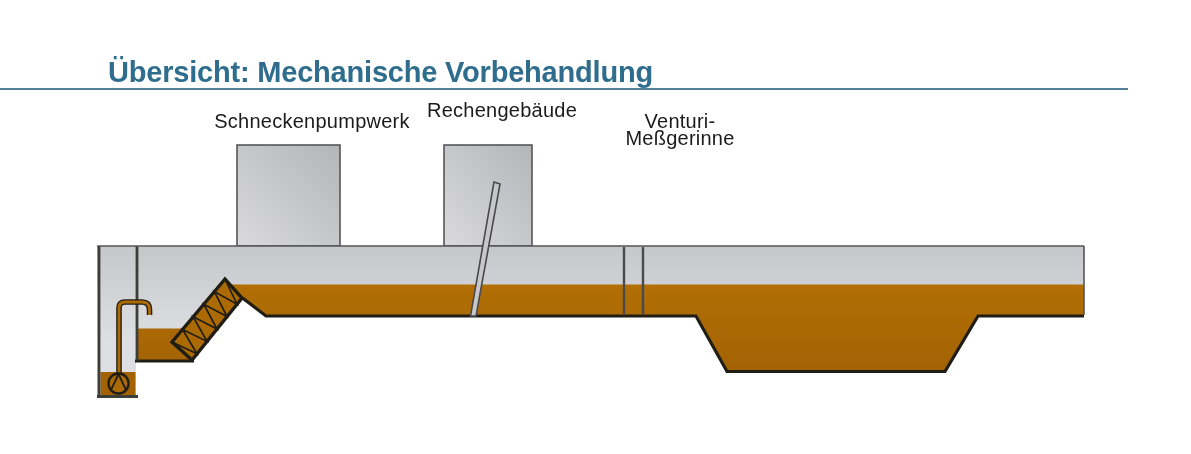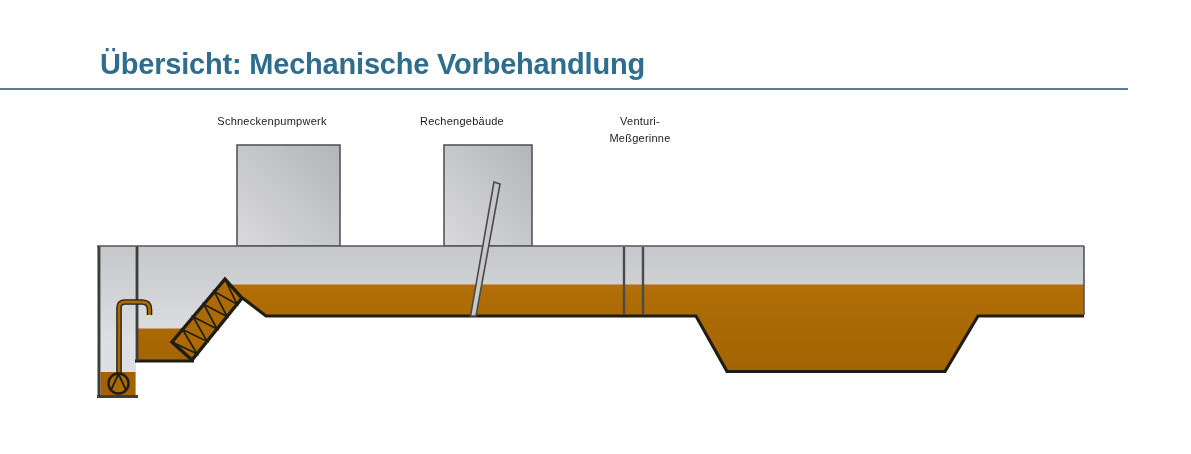--- a/index.html
+++ b/index.html
@@ -11,37 +11,37 @@
     --rake-fill:#C8C8CA; --venturi-line:#4A4A4C; --background:#FFFFFF;
   }
   html,body{margin:0;padding:0;}
   .page{
     position:relative; width:1191px; height:454px;
     background:var(--background);
     font-family:"Liberation Sans", sans-serif;
     overflow:hidden;
   }
   .page-title{
-    position:absolute; left:100px; top:48px; margin:0;
+    position:absolute; left:100px; top:48px; margin:8px;
     font-size:29px; font-weight:bold; letter-spacing:-0.2px;
     color:var(--title); white-space:nowrap;
   }
   .title-rule{
     position:absolute; left:0; top:87.5px; width:1128px; height:2.6px;
     background:var(--rule);
   }
   .diagram{position:absolute; inset:0;}
   .diagram svg{position:absolute; left:0; top:0;}
   .lbl{
     position:absolute; transform:translateX(-50%);
-    font-size:11px; line-height:17px; letter-spacing:0.25px;
-    color:var(--label-text); text-align:center; white-space:nowrap;
+    font-size:20px; line-height:17px; letter-spacing:0.25px;
+    color:var(--label-text); text-align:center; white-space:nowrap;margin-left:40px;
   }
   .lbl-schnecke{left:272px; top:113px;}
-  .lbl-rechen{left:462px; top:113px;text-align:right;}
+  .lbl-rechen{left:462px; top:102px;text-align:right;}
   .lbl-venturi{left:640px; top:113px;}
   .lbl-sand{left:850px; top:113px;}
 </style>
 </head>
 <body>
 
 <div class="page">
 
   <h1 class="page-title">Übersicht: Mechanische Vorbehandlung</h1>
   <div class="title-rule"></div>

